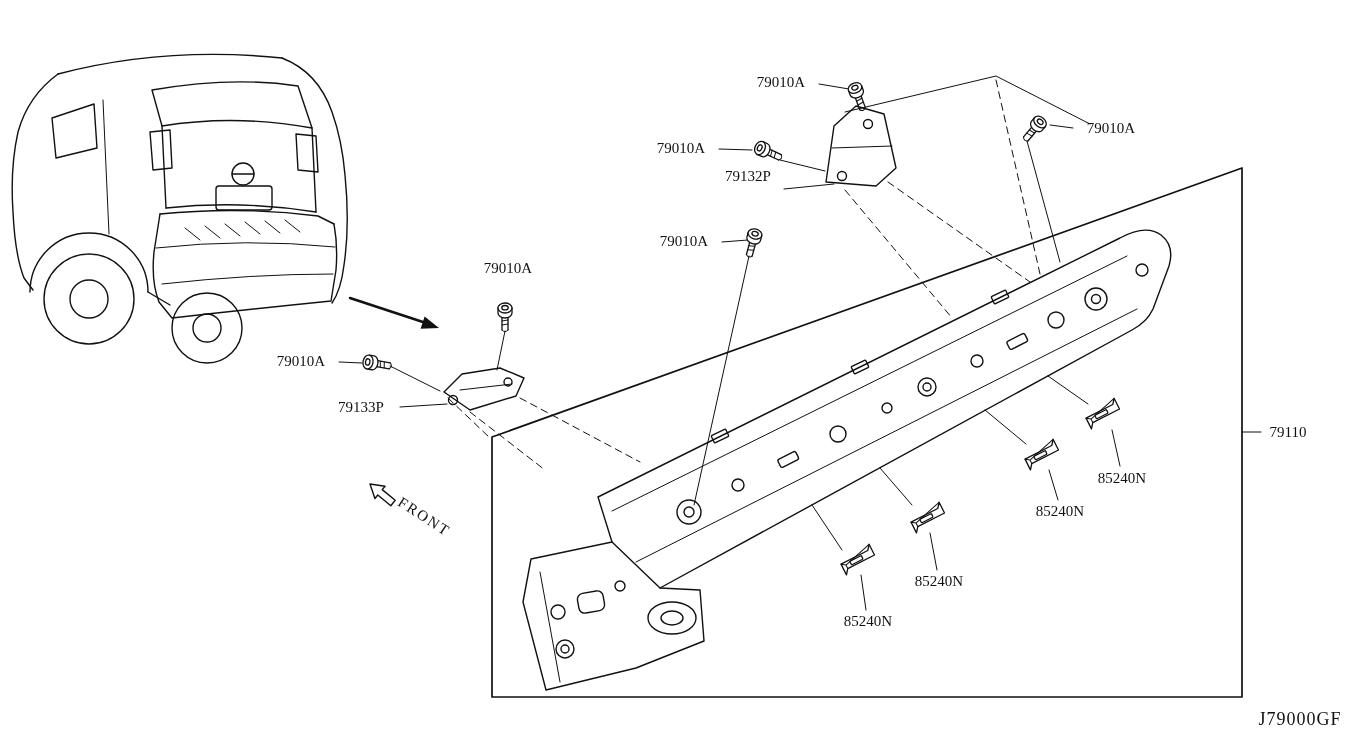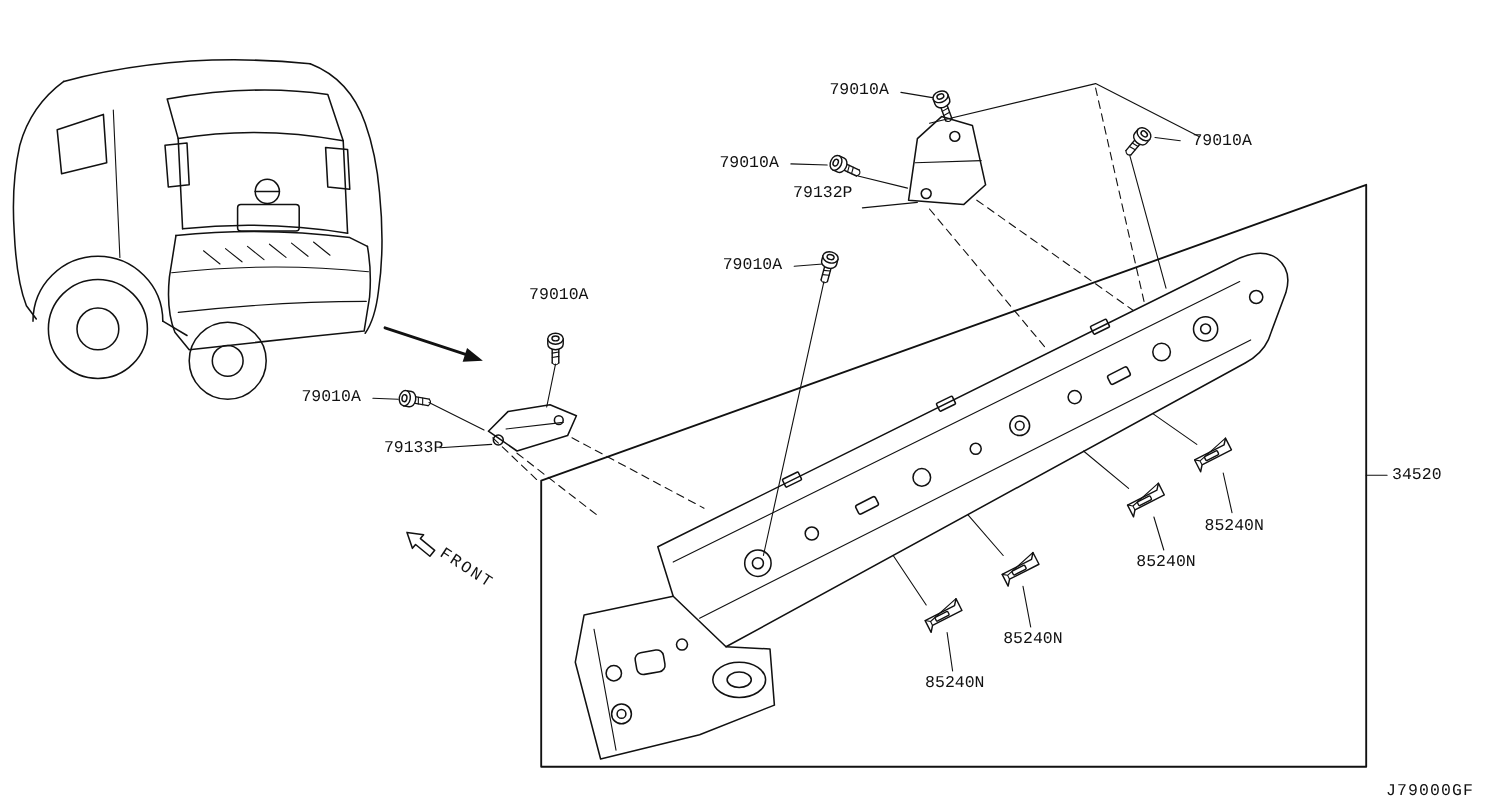--- a/index.html
+++ b/index.html
@@ -1,25 +1,25 @@
 <!DOCTYPE html>
 <html><head>
 <meta charset="utf-8">
 <style>
   html,body{margin:0;padding:0;background:#ffffff;}
   .stage{
     position:relative;width:1370px;height:736px;background:#fff;overflow:hidden;
-    font-family:Liberation Mono, monospace;color:#111;
+    font-family:Liberation Serif, serif;color:#111;
   }
   .stage svg{position:absolute;left:0;top:0;}
   .callout{
     position:absolute;font-size:15px;line-height:1;white-space:nowrap;
     transform:translate(-50%,-50%);color:#111;
   }
-  .callout.code{font-size:15px;letter-spacing:1px;}
+  .callout.code{font-size:18px;letter-spacing:1px;}
   .callout.front{letter-spacing:2px;transform:translate(-50%,-50%) rotate(33deg);}
 </style>
 </head>
 <body>
 
 <div class="stage">
 
   <svg width="1370" height="736" viewBox="0 0 1370 736">
     <defs>
       <g id="bolt-sym" fill="#fff" stroke="#111" stroke-width="1.3">
@@ -173,22 +173,22 @@
     </g>
   </svg>
 
   <div class="callout" style="left:781px;top:82px">79010A</div>
   <div class="callout" style="left:681px;top:148px">79010A</div>
   <div class="callout" style="left:748px;top:176px">79132P</div>
   <div class="callout" style="left:684px;top:241px">79010A</div>
   <div class="callout" style="left:508px;top:268px">79010A</div>
   <div class="callout" style="left:1111px;top:128px">79010A</div>
   <div class="callout" style="left:301px;top:361px">79010A</div>
-  <div class="callout" style="left:376px;top:407px">79133P</div>
-  <div class="callout" style="left:1288px;top:432px">34520</div>
+  <div class="callout" style="left:361px;top:407px">79133P</div>
+  <div class="callout" style="left:1288px;top:432px">79110</div>
   <div class="callout" style="left:1122px;top:478px">85240N</div>
   <div class="callout" style="left:1060px;top:511px">85240N</div>
   <div class="callout" style="left:939px;top:581px">85240N</div>
   <div class="callout" style="left:868px;top:621px">85240N</div>
   <div class="callout front" style="left:424px;top:517px">FRONT</div>
   <div class="callout code" style="left:1300px;top:719px">J79000GF</div>
 
 </div>
 
 </body></html>

